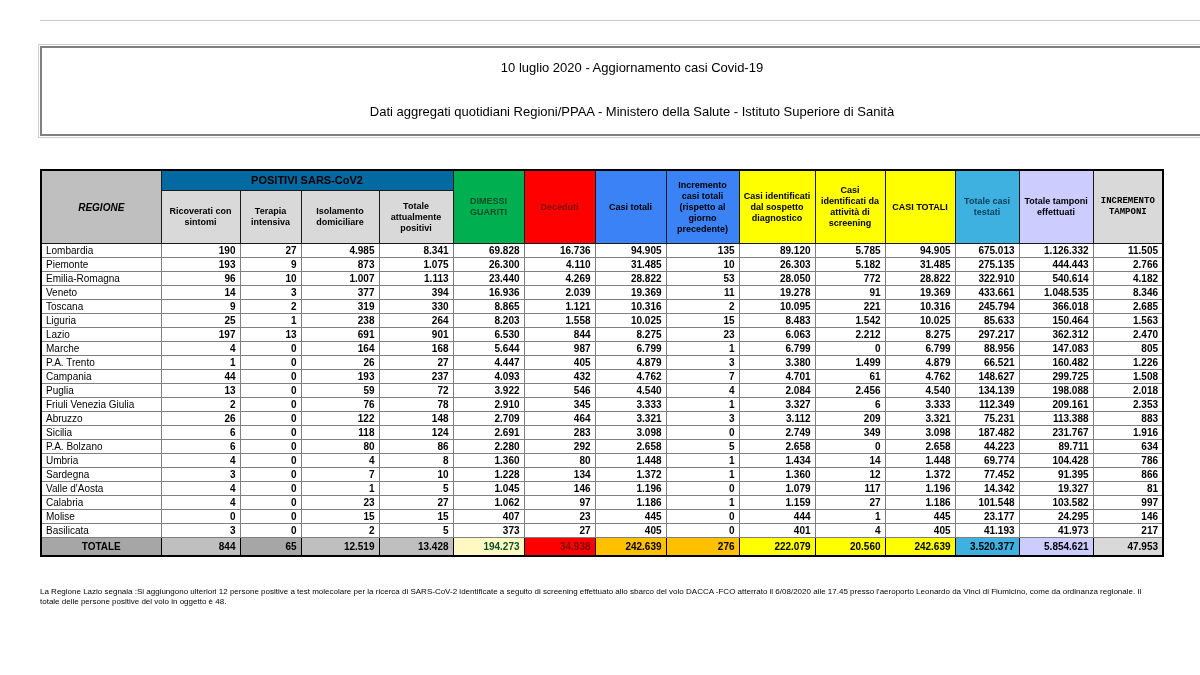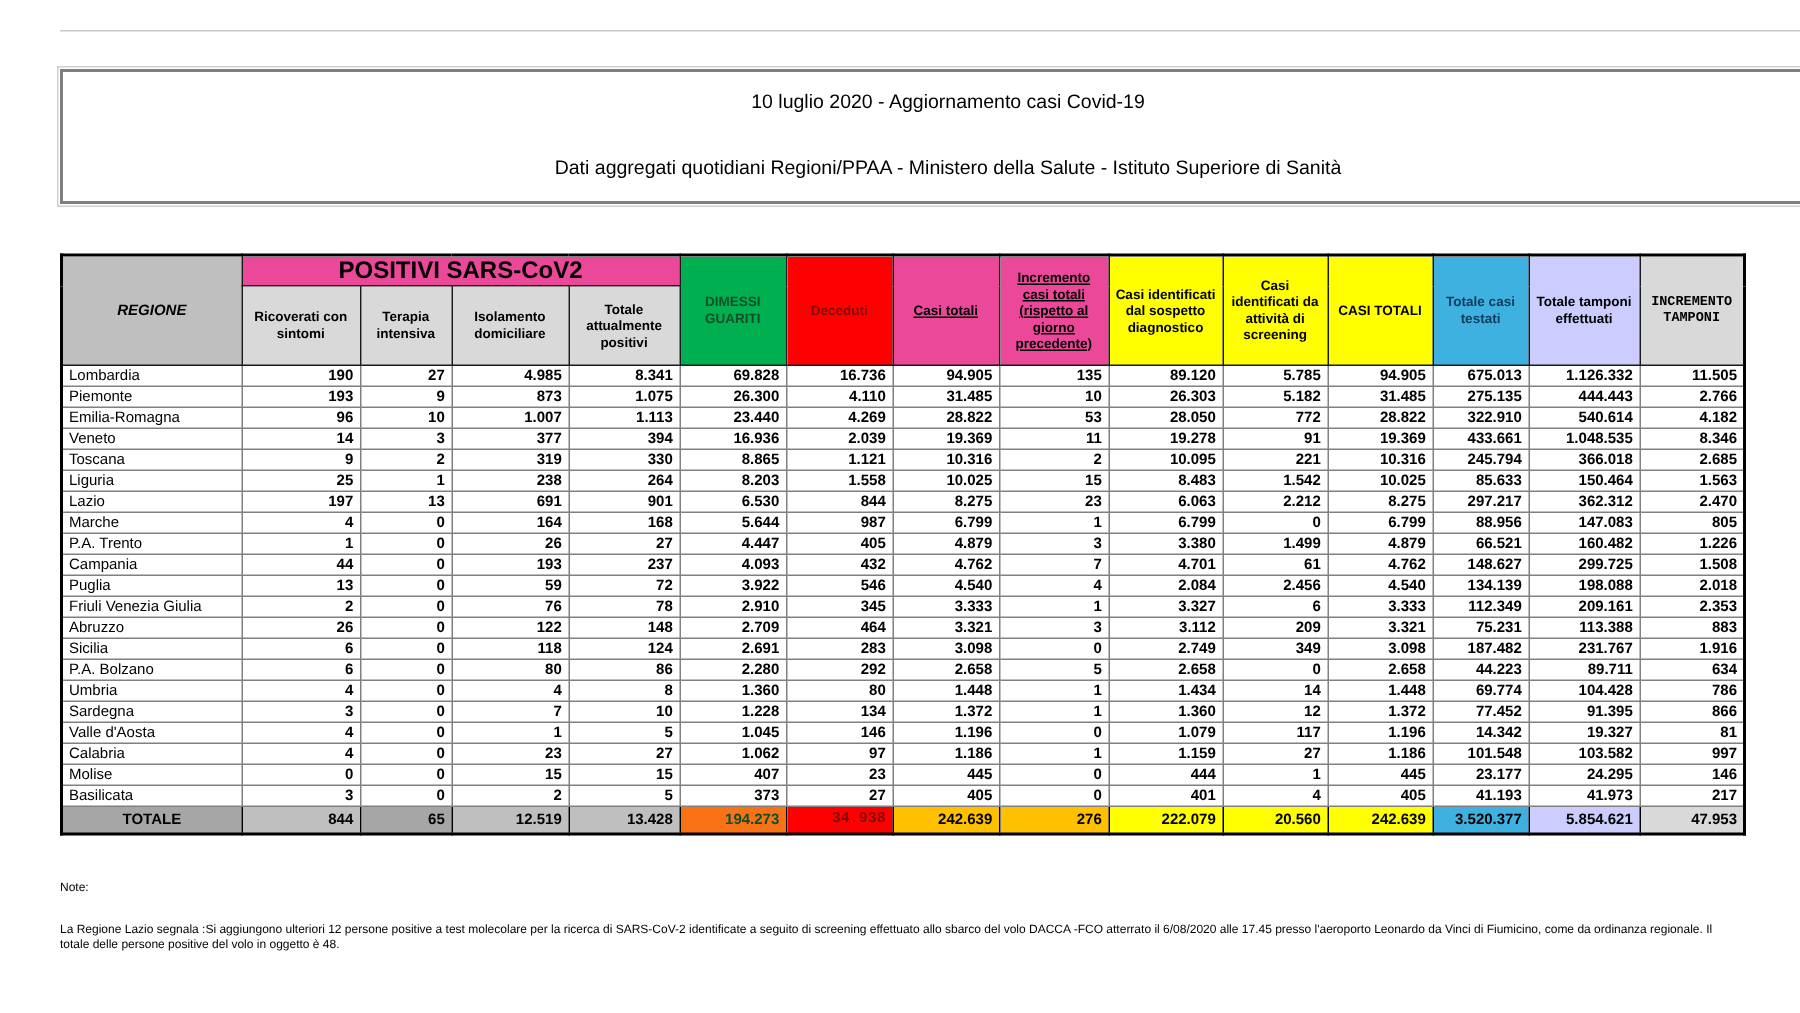--- a/index.html
+++ b/index.html
@@ -26,44 +26,44 @@
     border:1px solid #6e6e6e;
     overflow:hidden;white-space:nowrap;
     font-size:10px;
   }
   thead th{
     border:1.5px solid #1a1a1a;
     font-weight:bold;text-align:center;vertical-align:middle;
     white-space:normal;line-height:11px;font-size:9px;
     padding:1px 2px;
   }
-  th.group{background:#ec4899;height:17px;font-size:16px;}
+  th.group{background:#0369a1;height:17px;font-size:11px;}
   th.regione{background:#bfbfbf;font-size:10px;font-style:italic;}
   th.sub{background:#d9d9d9;height:50px;}
   th.green{background:#00B050;color:#0d4f28;}
   th.red{background:#FF0000;color:#7e0b0b;}
-  th.orange{background:#ec4899;text-decoration:underline;}
+  th.orange{background:#3b82f6;}
   th.yellow{background:#FFFF00;}
   th.blue{background:#3EB1E0;color:#0b3d5c;}
   th.lavender{background:#CCCCFF;}
   th.lgray{background:#d9d9d9;font-family:Liberation Mono, monospace;}
 
   tbody td{height:13px;padding:0 4px;background:#fff;border-color:#808080;}
   tbody td.region{text-align:left;font-weight:400;margin-left:22px;}
   tbody td.val{text-align:right;font-weight:700;}
 
   tr.trow td{
     height:17px;font-weight:700;text-align:right;padding:0 4px;
     border:1.5px solid #000;
   }
   tr.trow td.label{text-align:center;background:#a6a6a6;}
   tr.trow td.c0,tr.trow td.c2,tr.trow td.c3{background:#bfbfbf;}
   tr.trow td.c1{background:#a6a6a6;}
-  tr.trow td.c4{background:#f97316;color:#0d4f28;}
-  tr.trow td.c5{background:#FF0000;color:#7e0b0b;font-family:Liberation Mono, monospace;}
+  tr.trow td.c4{background:#fef9c3;color:#0d4f28;}
+  tr.trow td.c5{background:#FF0000;color:#7e0b0b;}
   tr.trow td.c6,tr.trow td.c7{background:#FFC000;}
   tr.trow td.c8,tr.trow td.c9,tr.trow td.c10{background:#FFFF00;}
   tr.trow td.c11{background:#3EB1E0;}
   tr.trow td.c12{background:#CCCCFF;}
   tr.trow td.c13{background:#d9d9d9;}
 
   .notes{margin-top:30px;font-size:8px;line-height:10px;width:1122px;}
   .notes .note-title{font-weight:400;margin-bottom:18px;}
 </style>
 </head>
@@ -491,16 +491,15 @@
           <td class="c9">20.560</td>
           <td class="c10">242.639</td>
           <td class="c11">3.520.377</td>
           <td class="c12">5.854.621</td>
           <td class="c13">47.953</td>
         </tr>
       </tfoot>
   </table>
 
   <div class="notes">
-    <div class="note-title">Note:</div>
     <div class="note-body">La Regione Lazio segnala :Si aggiungono ulteriori 12 persone positive a test molecolare per la ricerca di SARS-CoV-2 identificate a seguito di screening effettuato allo sbarco del volo DACCA -FCO atterrato il 6/08/2020 alle 17.45 presso l'aeroporto Leonardo da Vinci di Fiumicino, come da ordinanza regionale. Il totale delle persone positive del volo in oggetto è 48.</div>
   </div>
 </div>
 
 </body></html>

